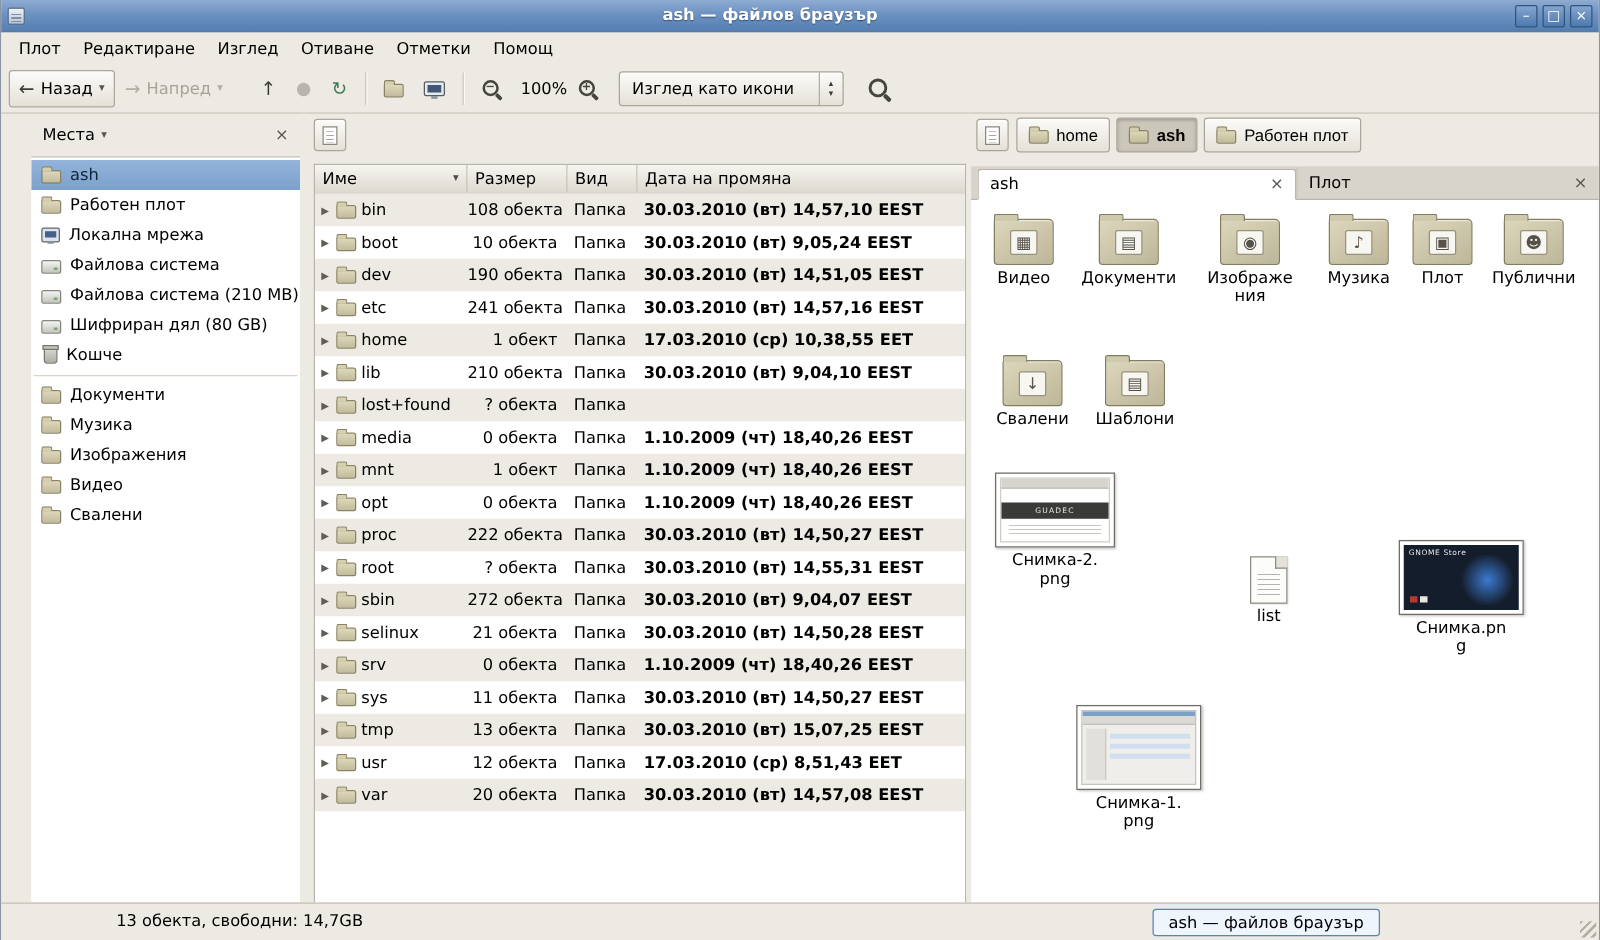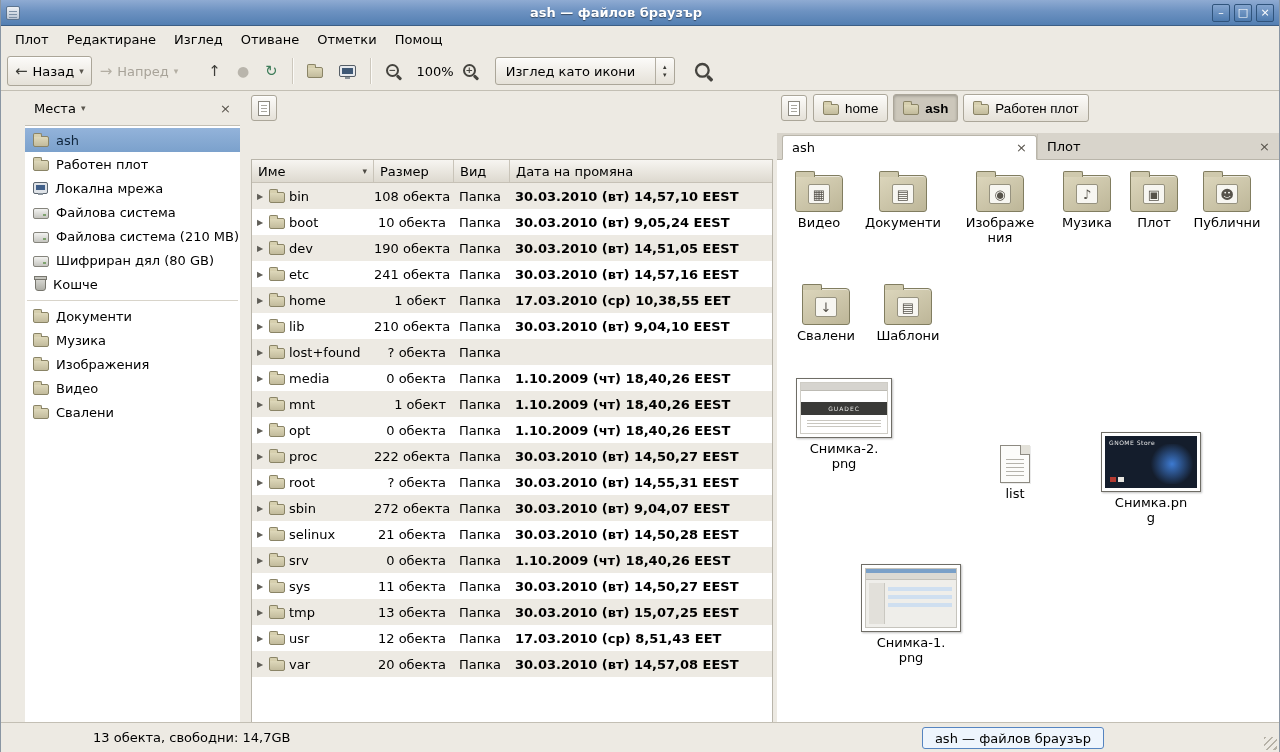--- a/index.html
+++ b/index.html
@@ -73,21 +73,21 @@
   .i-trash { width:11px; height:13px; margin-left:2px; background:linear-gradient(#d9d9d4,#aeaea6); border:1px solid #77766e; border-radius:1px 1px 3px 3px; position:relative; }
   .i-trash::before { content:""; position:absolute; top:-3px; left:-2px; right:-2px; height:2px; background:#c4c4bd; border:1px solid #77766e; }
   .i-computer { width:17px; height:12px; background:#e6e9ed; border:1px solid #565e66; border-radius:2px; position:relative; }
   .i-computer::before { content:""; position:absolute; inset:2px; background:#3f5875; }
   .i-computer::after { content:""; position:absolute; left:5px; right:5px; bottom:-3px; height:2px; background:#888f96; }
   .i-sheet { width:12px; height:15px; background:#fff; border:1px solid #8a877e; position:relative; }
   .i-sheet::after { content:""; position:absolute; left:2px; right:2px; top:3px; height:9px; background:repeating-linear-gradient(to bottom,#a9a79f 0 1px, transparent 1px 3px); }
 
   
   .pane { display:flex; flex-direction:column; min-width:0; }
-  .pane-left { width:526px; flex:0 0 526px;gap:28px; }
+  .pane-left { width:526px; flex:0 0 526px; }
   .pane-right { flex:1; }
   .pane-toolbar { height:34px; flex:0 0 34px; display:flex; align-items:center; padding:0 4px; gap:6px; }
   .small-btn { width:26px; height:26px; display:flex; align-items:center; justify-content:center; }
 
   
   .list-wrap { flex:1; margin:6px 0 0 4px; background:#fff; border:1px solid #b9b5aa; border-bottom:none; display:flex; flex-direction:column; overflow:hidden; }
   .list-header { height:23px; flex:0 0 23px; display:flex; background:linear-gradient(#f7f5f1,#ddd9cf); border-bottom:1px solid #c6c1b6; }
   .hcell { display:flex; align-items:center; padding:0 6px; border-right:1px solid #c9c4b9; white-space:nowrap; }
   .h-name { width:122px; justify-content:space-between; }
   .h-size { width:80px; } .h-type { width:56px; } .h-date { flex:1; border-right:none; }
@@ -606,21 +606,21 @@
                 </div>
                 <div class="tb-foot"></div>
               </div>
             </div>
             <span class="icon-label">Снимка-2.png</span>
           </div>
           <div class="icon-item" style="left: 190px; top: 285px;">
             <div class="paper"></div>
             <span class="icon-label">list</span>
           </div>
-          <div class="icon-item" style="left: 326px; top: 272px;">
+          <div class="icon-item" style="left: 344px; top: 272px;">
             <div class="thumb">
               <div class="td-in">
                 <span class="td-text">GNOME Store</span>
                 <div class="td-glow"></div>
                 <div class="td-sq1"></div>
                 <div class="td-sq2"></div>
               </div>
             </div>
             <span class="icon-label">Снимка.png</span>
           </div>

